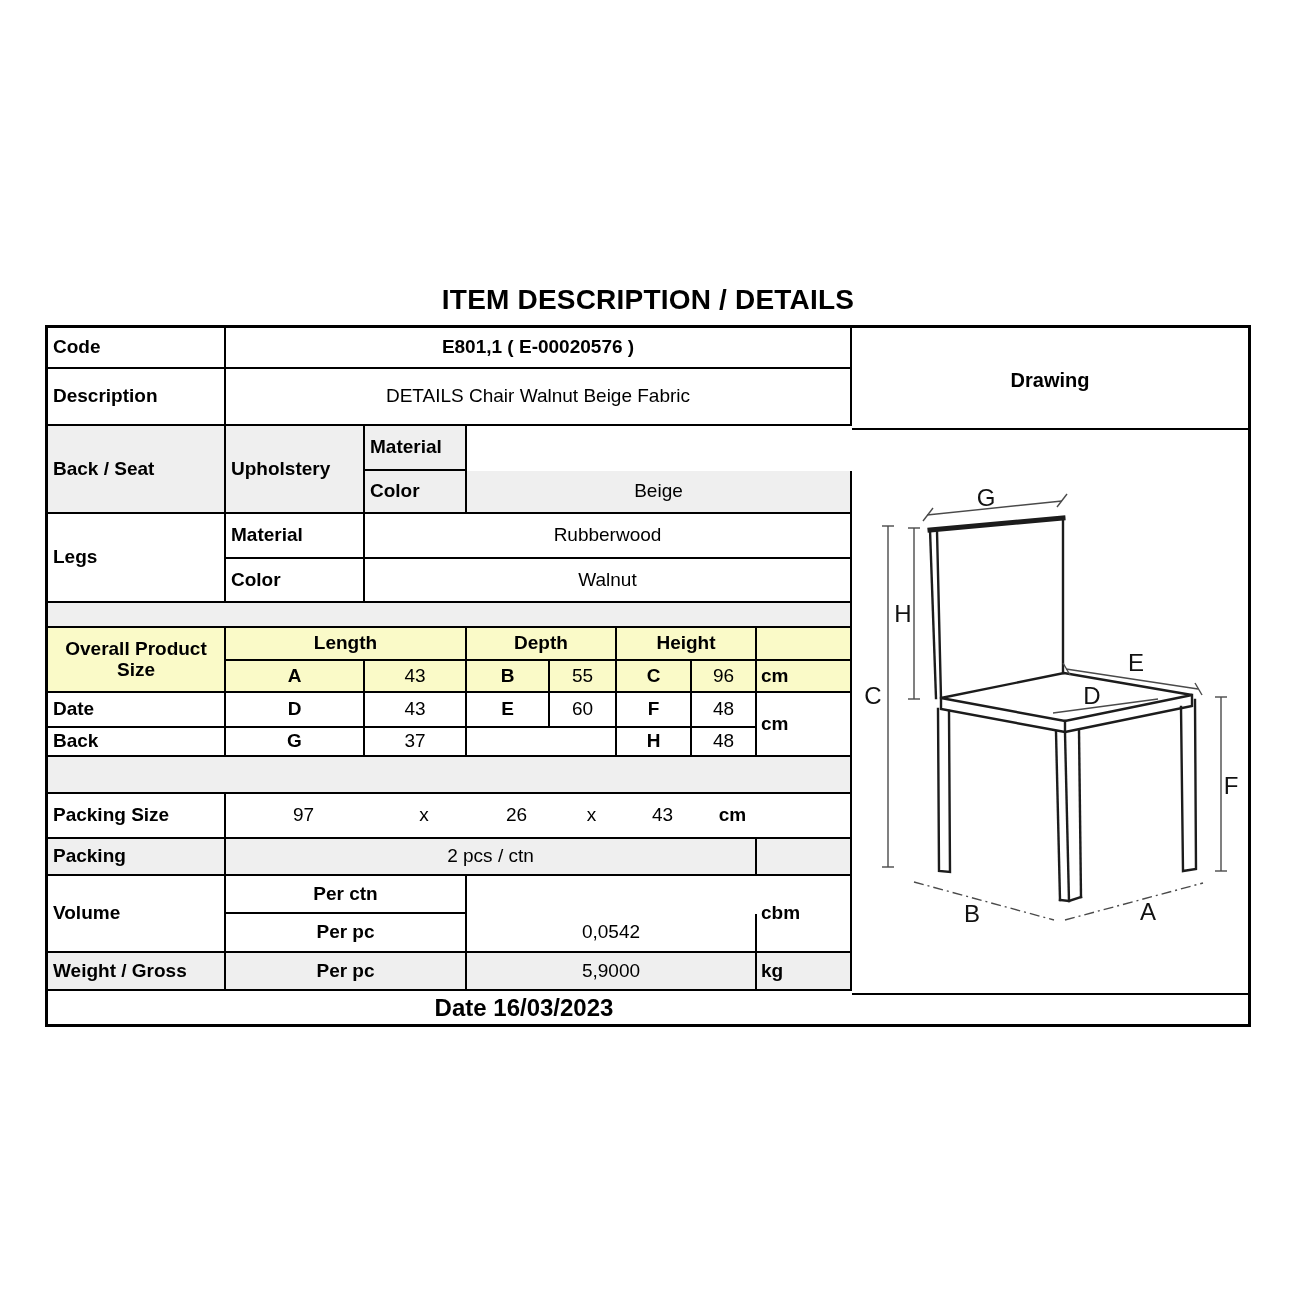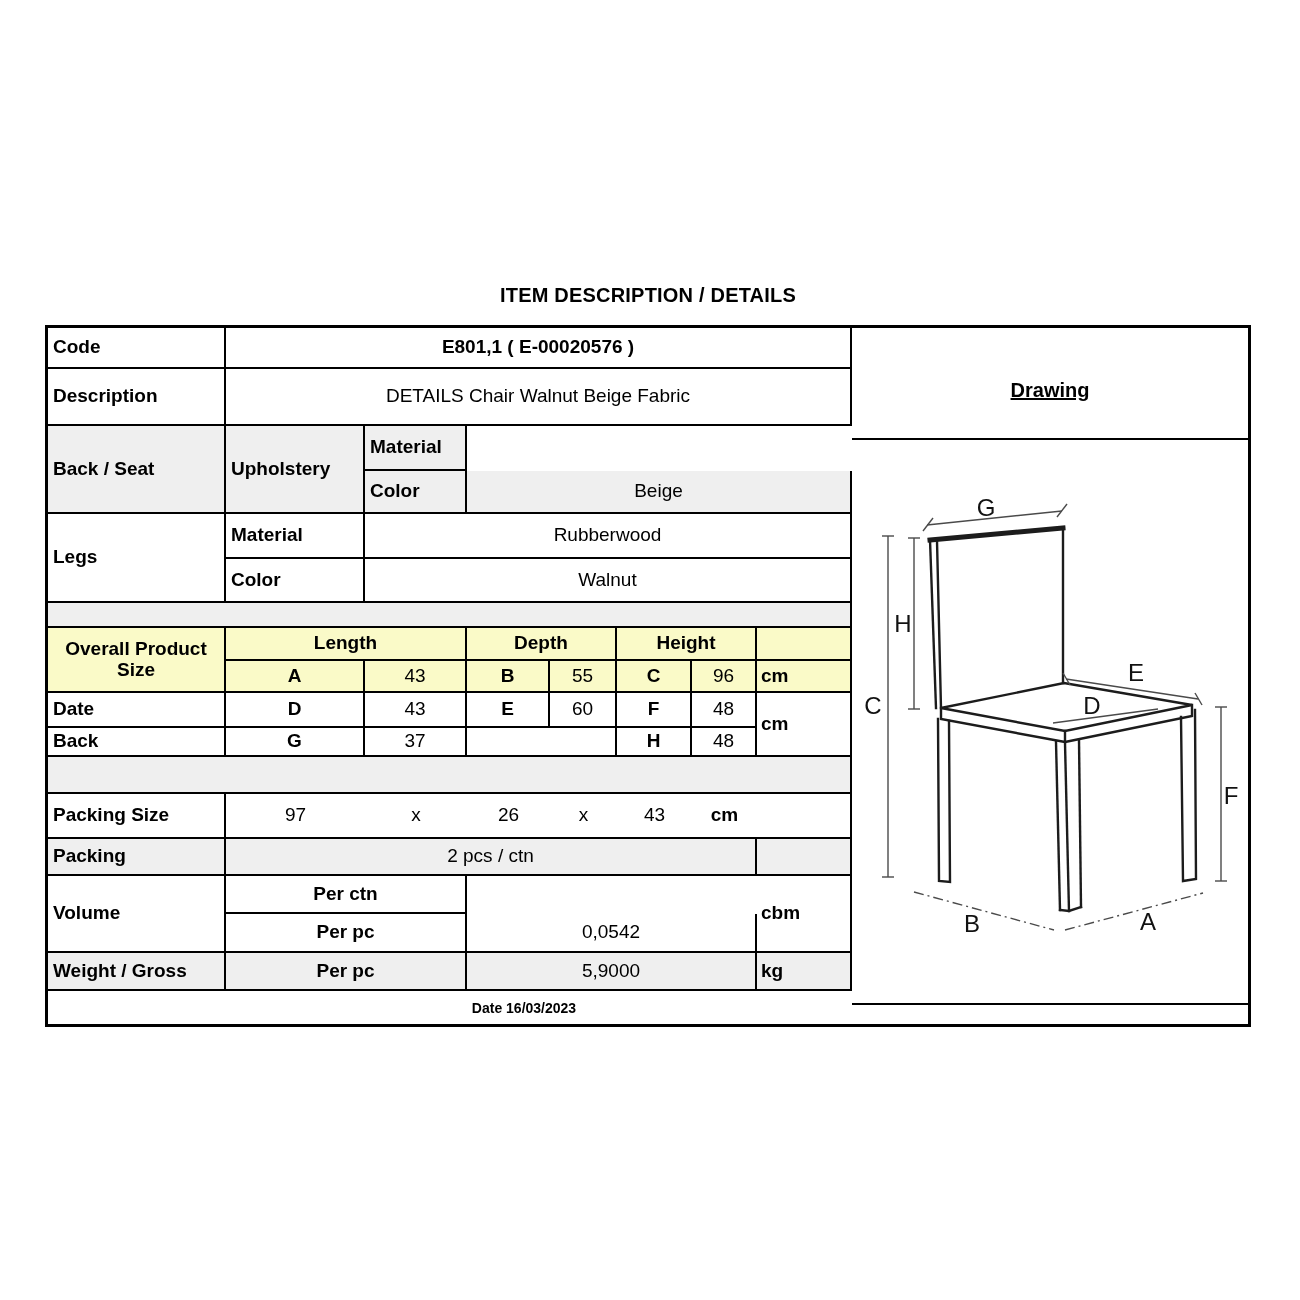--- a/index.html
+++ b/index.html
@@ -1,42 +1,42 @@
 <!DOCTYPE html>
 <html><head>
 <meta charset="utf-8">
 <style>
   html,body{margin:0;padding:0;background:#fff;}
   .page{position:relative;width:1300px;height:1300px;background:#ffffff;
         font-family:"Liberation Sans",sans-serif;color:#000;}
   .title{position:absolute;left:45px;top:284px;width:1206px;text-align:center;
-         font-size:20px;font-weight:700;letter-spacing:.2px;}
+         font-size:28px;font-weight:700;letter-spacing:.2px;}
   .sheet{position:absolute;left:45px;top:325px;width:1200px;height:696px;
          border:3px solid #000;}
   .lgrid{position:absolute;left:0;top:0;width:796px;height:663px;display:grid;
          grid-template-columns:178px 139px 102px 83px 67px 75px 65px 95px;
          grid-template-rows:41px 57px 45px 43px 45px 44px 25px 33px 32px 35px 29px 37px 45px 37px 38px 39px 38px;}
   .cell{border-right:2px solid #000;border-bottom:2px solid #000;box-sizing:border-box;
         display:flex;align-items:center;font-size:19px;line-height:1.1;overflow:hidden;}
   .l{font-weight:700;padding-left:5px;justify-content:flex-start;}
   .v{justify-content:center;text-align:center;}
   .b{font-weight:700;}
   .u{font-weight:700;padding-left:4px;justify-content:flex-start;}
   .gray{background:#efefef;}
   .yellow{background:#fafac8;}
   .center2{justify-content:center;text-align:center;padding-left:0;}
   .psgrid{display:grid;grid-template-columns:139px 102px 83px 67px 75px 65px auto;
-          align-items:center;padding:0;}
+          align-items:center;padding:8px;}
   .psgrid span{text-align:center;}
-  .drawcol{position:absolute;left:804px;top:14px;width:396px;height:663px;box-sizing:border-box;text-decoration:underline;}
+  .drawcol{position:absolute;left:804px;top:4px;width:396px;height:663px;box-sizing:border-box;}
   .drawhead{height:98px;box-sizing:border-box;border-bottom:2px solid #000;display:flex;
             align-items:center;justify-content:center;font-size:20px;font-weight:700;}
   .drawbody{height:565px;box-sizing:border-box;border-bottom:2px solid #000;}
   .daterow{position:absolute;left:0;top:663px;width:952px;height:33px;display:flex;
-           align-items:center;justify-content:center;font-size:14px;font-weight:700;}
+           align-items:center;justify-content:center;font-size:24px;font-weight:700;}
   svg text{font-family:"Liberation Sans",sans-serif;font-size:24px;fill:#111;}
 </style>
 </head>
 <body>
 
 <div class="page">
 
   <div class="title">ITEM DESCRIPTION / DETAILS</div>
 
   <div class="sheet">

